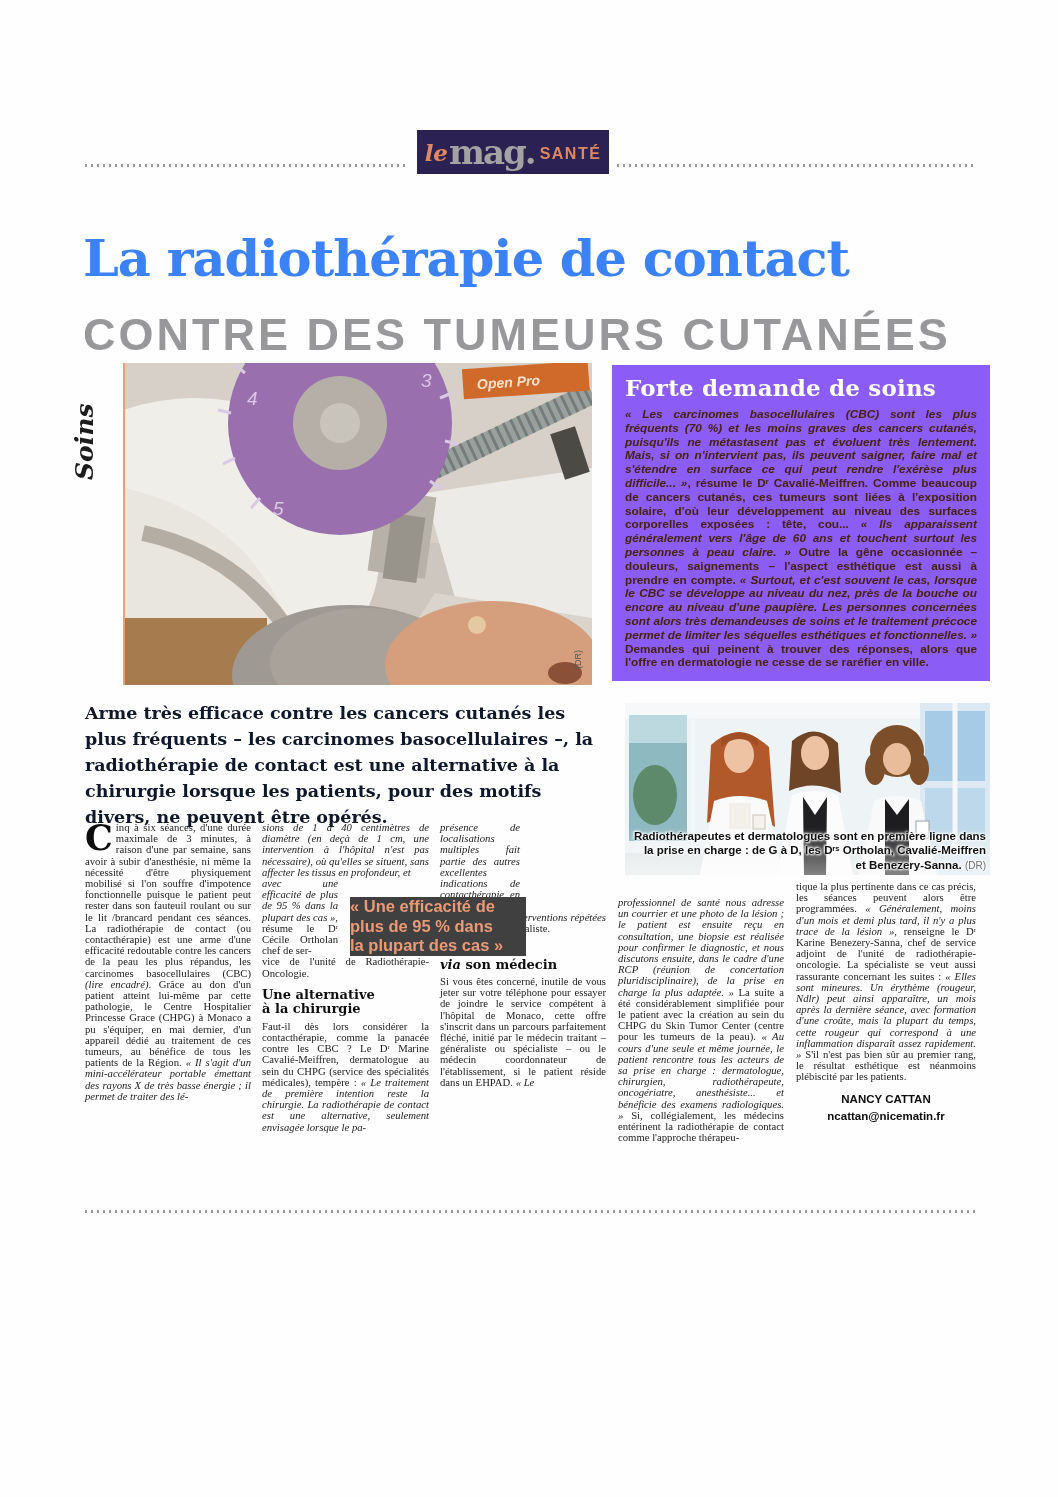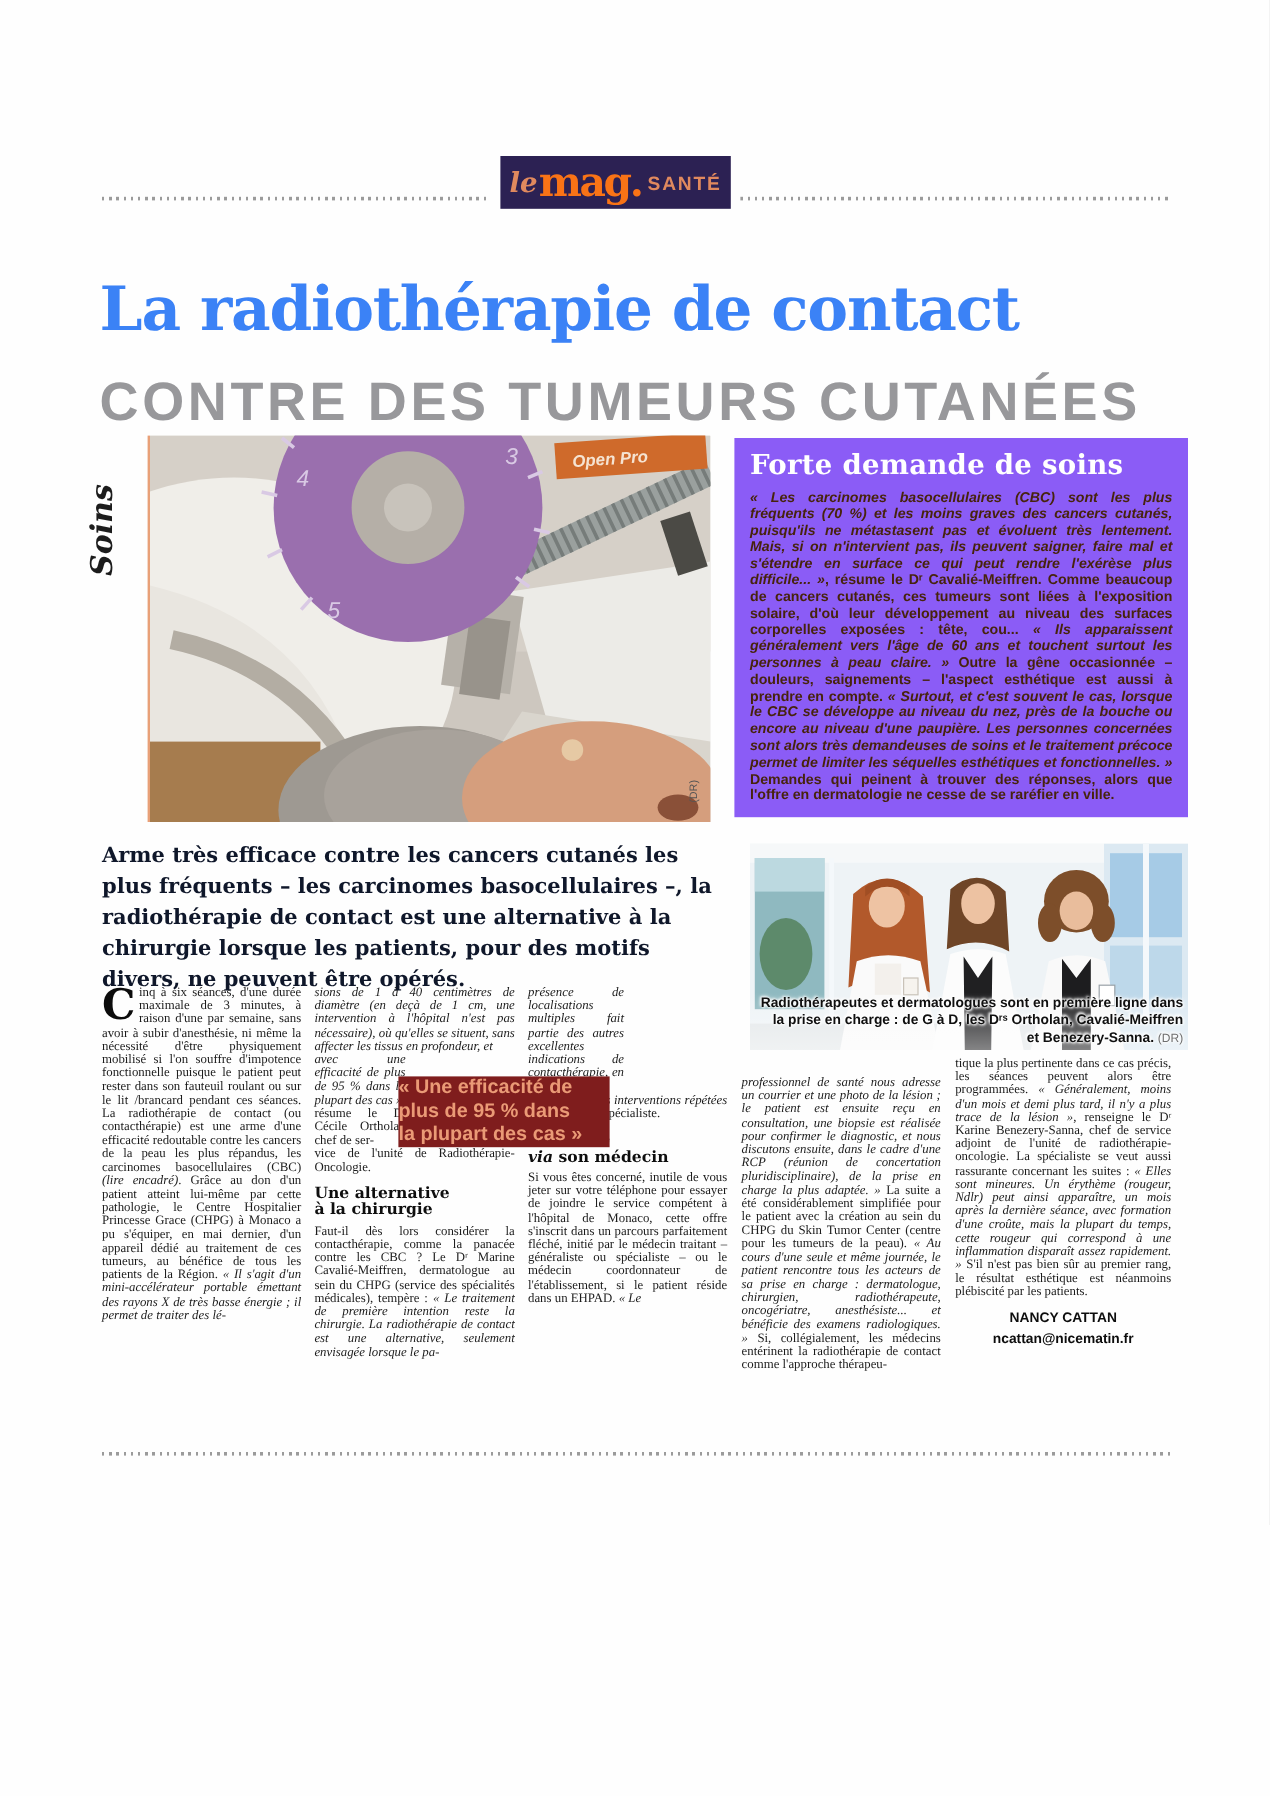--- a/index.html
+++ b/index.html
@@ -10,21 +10,21 @@
 
   .dots{position:absolute;height:3px;
         background-image:repeating-linear-gradient(to right,#9b9b9b 0 2px,transparent 2px 6px);}
   .dot-top-l{left:85px;top:164px;width:322px;}
   .dot-top-r{left:617px;top:164px;width:358px;}
   .dot-bottom{left:85px;top:1210px;width:890px;}
 
   .masthead{position:absolute;left:417px;top:130px;width:192px;height:44px;background:#2c2153;
             display:flex;align-items:center;justify-content:center;}
   .mh-le{font-family:"DejaVu Serif",serif;font-style:italic;font-weight:bold;font-size:23px;color:#e0895e;margin-right:1px;}
-  .mh-mag{font-family:"DejaVu Serif",serif;font-weight:bold;font-size:34px;color:#f97316;letter-spacing:-2px;line-height:1;}
+  .mh-mag{font-family:"DejaVu Serif",serif;font-weight:bold;font-size:34px;color:#a3a3a3;letter-spacing:-2px;line-height:1;}
   .mh-sante{font-family:"Liberation Sans",sans-serif;font-weight:bold;font-size:16px;color:#e0895e;letter-spacing:1.5px;margin-left:5px;padding-top:4px;}
 
   .headline{position:absolute;left:83px;top:196px;width:930px;font-family:"DejaVu Serif",serif;
             font-weight:bold;font-size:51px;letter-spacing:-1px;color:#3b82f6;line-height:1.1;}
   .subhead{position:absolute;left:83px;top:274px;width:950px;font-family:"Liberation Sans",sans-serif;
            font-size:45px;color:#98989b;letter-spacing:3px;line-height:1.05;}
 
   .soins{position:absolute;left:70px;top:360px;height:120px;writing-mode:vertical-rl;transform:rotate(180deg);
          font-family:"DejaVu Serif",serif;font-style:italic;font-weight:bold;font-size:25px;color:#1c1c1c;}
 
@@ -56,22 +56,22 @@
   .c3{left:440px;}
   .c4{left:618px;top:881px;margin-top:16px;}
   .c5{left:796px;top:881px;width:180px;}
   .narrow{width:76px;}
   .narrow-r{width:80px;margin-left:auto;}
   .dropcap{float:left;font-family:"DejaVu Serif",serif;font-weight:bold;font-size:35px;line-height:29px;
            margin:1px 3px 0 0;color:#0c0c0c;}
   .byline{margin-top:8px;text-align:center;font-family:"Liberation Sans",sans-serif;font-weight:bold;
           font-size:11.5px;line-height:1.5;color:#0d0d0d;}
 
-  .pullquote{position:absolute;left:332px;top:897px;width:176px;font-family:"Liberation Sans",sans-serif;
-             font-weight:bold;font-size:16.5px;line-height:19.5px;color:#ea9a76;white-space:pre-line;background:#7f1d1d;}
+  .pullquote{position:absolute;left:350px;top:897px;width:176px;font-family:"Liberation Sans",sans-serif;
+             font-weight:bold;font-size:16.5px;line-height:19.5px;color:#ea9a76;white-space:pre-line;background:#404040;}
 </style>
 </head>
 <body>
 
 <div class="page">
 
   <div class="dots dot-top-l"></div>
   <div class="masthead">
     <span class="mh-le">le</span>
     <span class="mh-mag">mag.</span>

